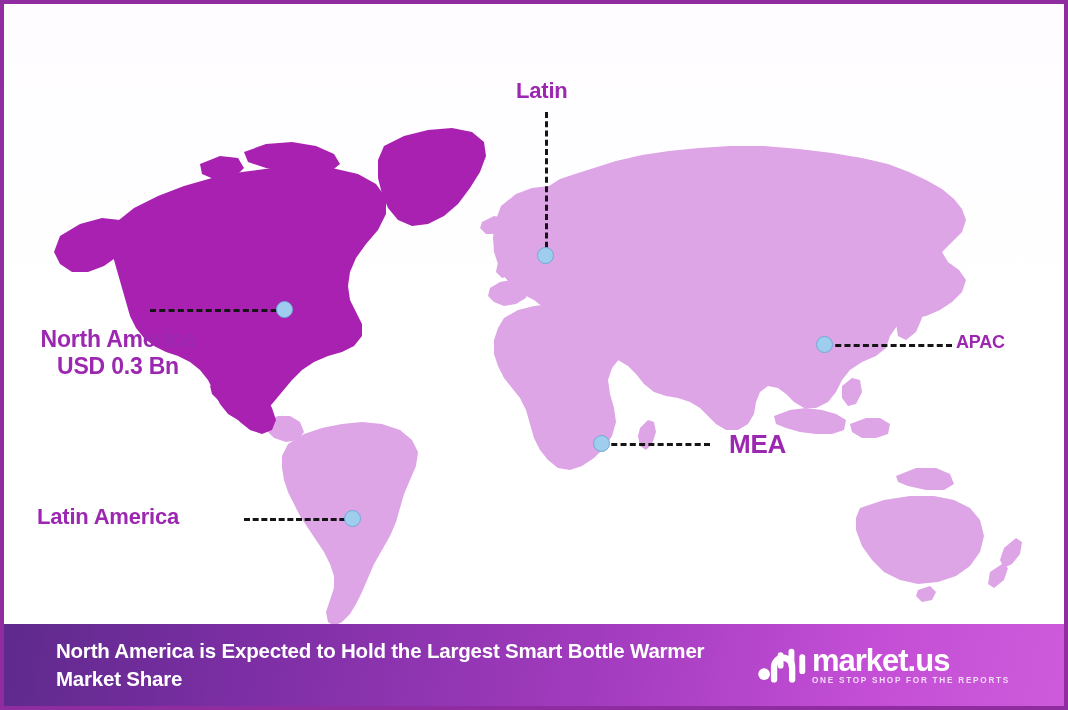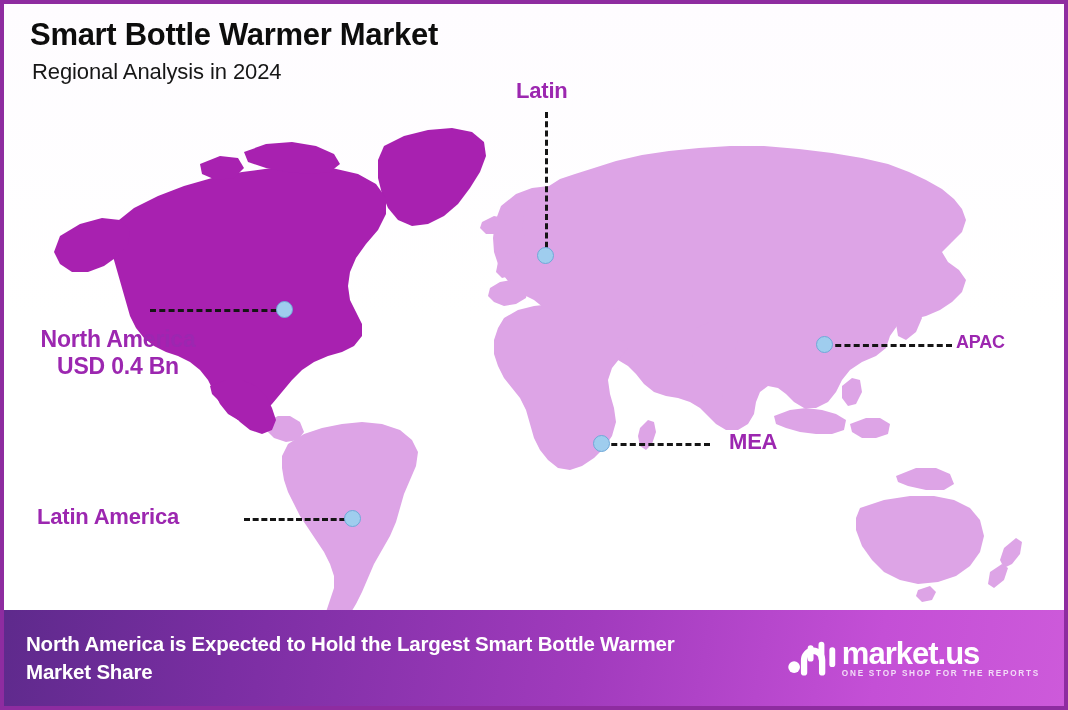--- a/index.html
+++ b/index.html
@@ -33,21 +33,21 @@
   .map-wrap svg{display:block;width:100%;height:100%;}
   
   .region-label{
     position:absolute;z-index:30;
     color:#9c27b0;font-weight:bold;line-height:1.18;
     white-space:pre;letter-spacing:-0.2px;
   }
   .lbl-na{left:16px;top:322px;font-size:23px;text-align:center;width:196px;}
   .lbl-eu{left:512px;top:74px;font-size:22px;}
   .lbl-apac{left:952px;top:328px;font-size:18px;}
-  .lbl-mea{left:725px;top:425px;font-size:22px;}
+  .lbl-mea{left:725px;top:425px;font-size:26px;}
   .lbl-latam{left:33px;top:500px;font-size:22px;}
   
   .connector{position:absolute;z-index:25;}
   .c-h{height:0;border-top:3px dashed #151515;}
   .c-v{width:0;border-left:3px dashed #151515;}
   .c-na{left:146px;top:305px;width:136px;}
   .c-eu{left:541px;top:108px;height:145px;}
   .c-apac{left:822px;top:340px;width:126px;}
   .c-mea{left:598px;top:439px;width:108px;}
   .c-latam{left:240px;top:514px;width:110px;}
@@ -56,23 +56,23 @@
     position:absolute;z-index:32;width:17px;height:17px;border-radius:50%;
     background:#9fcdee;border:1.5px solid #6fa9d8;box-sizing:border-box;
   }
   .m-na{left:272px;top:297px;}
   .m-eu{left:533px;top:243px;}
   .m-apac{left:812px;top:332px;}
   .m-mea{left:589px;top:431px;}
   .m-latam{left:340px;top:506px;}
   
   .footer{
-    position:absolute;left:0;bottom:0;width:1060px;height:96px;z-index:50;
+    position:absolute;left:0;bottom:0;width:1060px;height:82px;z-index:50;
     background:linear-gradient(100deg,#5e2a8c 0%, #7b2ea3 22%, #a13bbd 55%, #c44fd6 82%, #cd5ada 100%);
-    display:flex;align-items:center;justify-content:space-between;
+    display:flex;align-items:center;justify-content:center;
   }
   .footer-text{
     color:#ffffff;font-size:20.5px;font-weight:bold;line-height:1.36;
     margin-left:22px;max-width:700px;letter-spacing:-0.2px;
   }
   .logo{
     display:flex;align-items:center;margin-right:24px;
   }
   .logo-mark{width:56px;height:44px;flex:0 0 auto;}
   .logo-text-block{display:flex;flex-direction:column;align-items:flex-start;}
@@ -83,24 +83,20 @@
   .logo-tag{
     color:#f2dcf7;font-size:8.2px;font-weight:bold;
     letter-spacing:1.75px;white-space:nowrap;
   }
 </style>
 </head>
 <body>
 
 <div class="infographic">
 
-  <div class="header">
-    <div class="title">Smart Bottle Warmer Market</div>
-    <div class="subtitle">Regional Analysis in 2024</div>
-  </div>
 
   <div class="map-wrap">
     <svg viewBox="0 0 1060 575" preserveAspectRatio="none">
       <g fill="#dda4e6">
 
         <path d="M497 150 L512 138 L528 132 L545 130 L556 123 L571 118 L590 112 L612 105 L638 99 L665 95 L695 92 L726 90 L760 90 L795 93 L828 97 L858 102 L884 108 L905 116 L922 124 L938 133 L950 143 L958 153 L962 164 L958 176 L948 186 L938 196 L944 206 L955 214 L962 224 L958 236 L948 246 L936 254 L922 260 L906 264 L893 270 L886 280 L882 292 L872 300 L858 306 L846 314 L838 324 L832 336 L824 346 L812 352 L800 352 L790 346 L782 338 L774 332 L764 330 L756 336 L752 346 L750 358 L744 368 L734 374 L722 374 L712 368 L704 360 L696 352 L686 346 L674 342 L662 340 L650 336 L640 328 L632 318 L624 310 L614 304 L602 300 L590 296 L578 290 L566 282 L556 272 L548 262 L540 252 L530 244 L518 238 L508 230 L500 220 L494 208 L490 196 L489 182 L491 166 Z"></path>
 
         <path d="M520 160 L528 146 L540 136 L552 132 L562 136 L566 146 L562 158 L554 168 L546 176 L538 184 L530 188 L522 184 L518 174 Z"></path>
 
         <path d="M494 206 L502 198 L510 196 L514 202 L512 212 L506 220 L498 222 L492 216 Z"></path>
@@ -160,21 +156,21 @@
   <div class="connector c-h c-mea"></div>
   <div class="connector c-h c-latam"></div>
 
   <div class="marker m-na"></div>
   <div class="marker m-eu"></div>
   <div class="marker m-apac"></div>
   <div class="marker m-mea"></div>
   <div class="marker m-latam"></div>
 
   <div class="region-label lbl-na">North America
-USD 0.4 Bn</div>
+USD 0.3 Bn</div>
   <div class="region-label lbl-eu">Latin</div>
   <div class="region-label lbl-apac">APAC</div>
   <div class="region-label lbl-mea">MEA</div>
   <div class="region-label lbl-latam">Latin America</div>
 
   <div class="footer">
     <div class="footer-text">North America is Expected to Hold the Largest Smart Bottle Warmer Market Share</div>
     <div class="logo">
       <svg class="logo-mark" viewBox="0 0 62 48">
         <circle cx="9" cy="34" r="6.5" fill="#ffffff"></circle>

